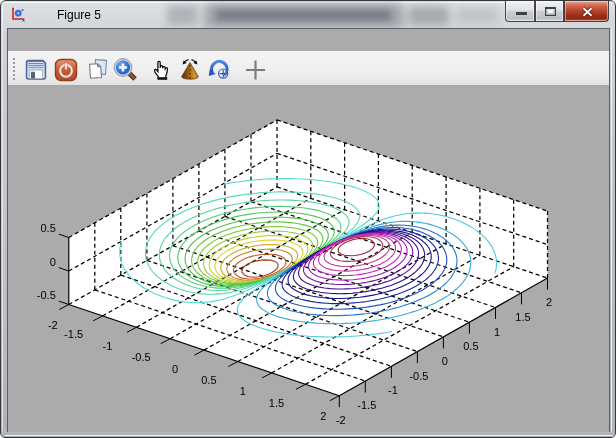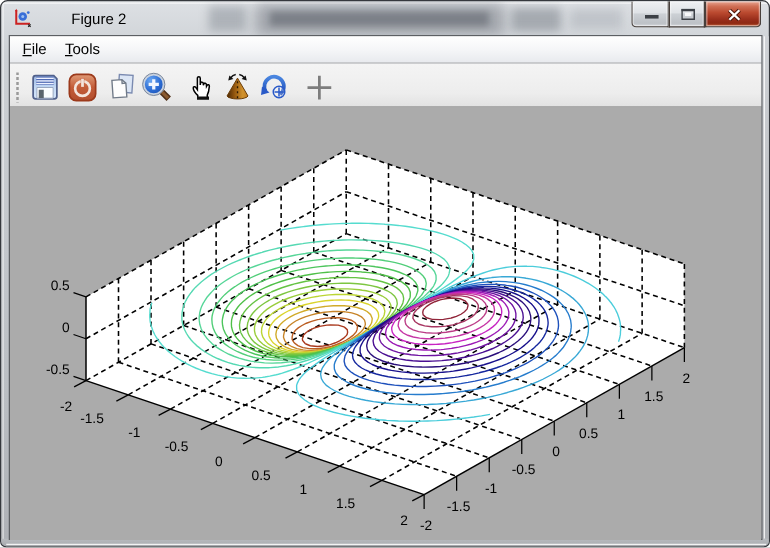--- a/index.html
+++ b/index.html
@@ -59,21 +59,21 @@
     <div id="blob3"></div>
     <div id="blob4"></div>
   <svg id="ticon" viewBox="0 0 17 17">
     <path d="M3 2 L3 13 L14 13" stroke="#cc2222" stroke-width="1.6" fill="none"></path>
     <path d="M2 3 L3 1 L4 3" fill="#cc2222"></path>
     <circle cx="8.2" cy="7.2" r="3.4" fill="#3a6fd8"></circle>
     <circle cx="8.2" cy="7.2" r="1.2" fill="#9fc0f0"></circle>
     <circle cx="12.6" cy="4.0" r="1.1" fill="#3a6fd8"></circle>
     <path d="M12.5 13.5 l2 2 m0 -2 l-2 2" stroke="#222" stroke-width="0.9"></path>
   </svg>
-  <span id="title">Figure 2</span>
+  <span id="title">Figure 5</span>
   <div id="caps">
     <div class="cap" id="bmin">
         <svg class="glyph" style="left:10px;top:11px" width="11" height="3" viewBox="0 0 11 3">
           <rect x="0" y="0" width="11" height="3" fill="#3c4046"></rect>
         </svg>
       </div>
     <div class="cap" id="bmax">
         <svg class="glyph" style="left:9px;top:6px" width="11" height="9" viewBox="0 0 11 9">
           <rect x="0.6" y="0.6" width="9.8" height="7.8" fill="none" stroke="#3c4046" stroke-width="1.2"></rect>
           <rect x="0" y="0" width="11" height="2" fill="#3c4046"></rect>
@@ -87,24 +87,20 @@
         </svg>
       </div>
   </div>
   <div id="rframe">
       <i></i>
     </div>
   <div id="bframe">
       <i></i>
     </div>
   <div id="client">
-    <div id="menubar">
-      <span class="menu" style="left:10px"><u>F</u>ile</span>
-      <span class="menu" style="left:44px"><u>T</u>ools</span>
-    </div>
     <div id="toolbar">
       <div id="handle"></div>
       <svg class="ticon" style="left:15px" viewBox="0 0 26 26">
 <defs>
             <linearGradient id="fg" x1="0" y1="0" x2="0" y2="1">
 <stop offset="0" stop-color="#96b2e0"></stop>
               <stop offset="0.5" stop-color="#c2d8f4"></stop>
               <stop offset="1" stop-color="#d4e4fa"></stop>
             </linearGradient>
           </defs>

